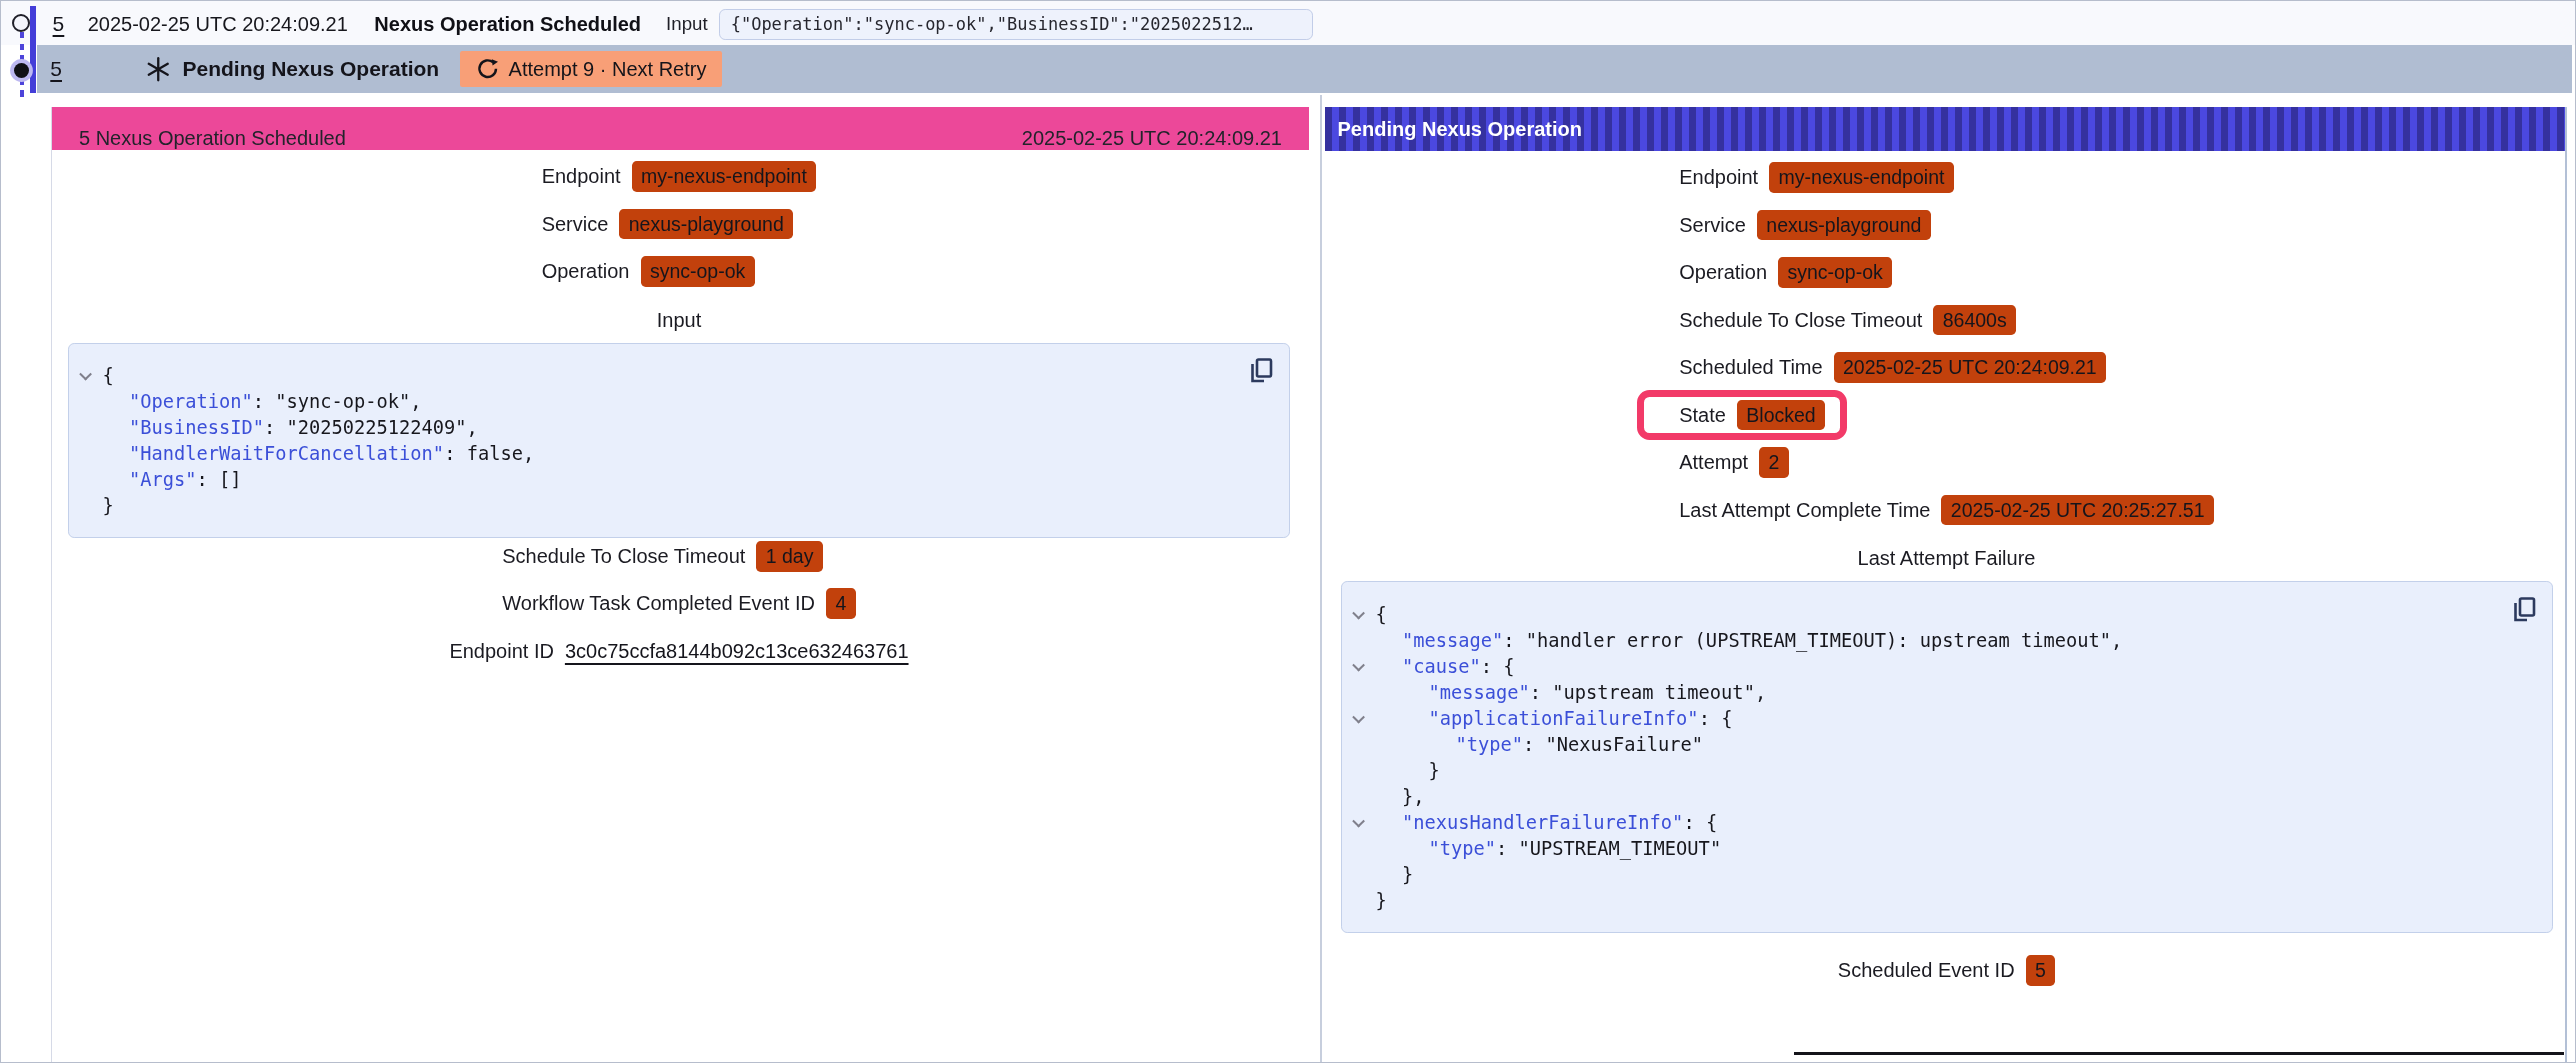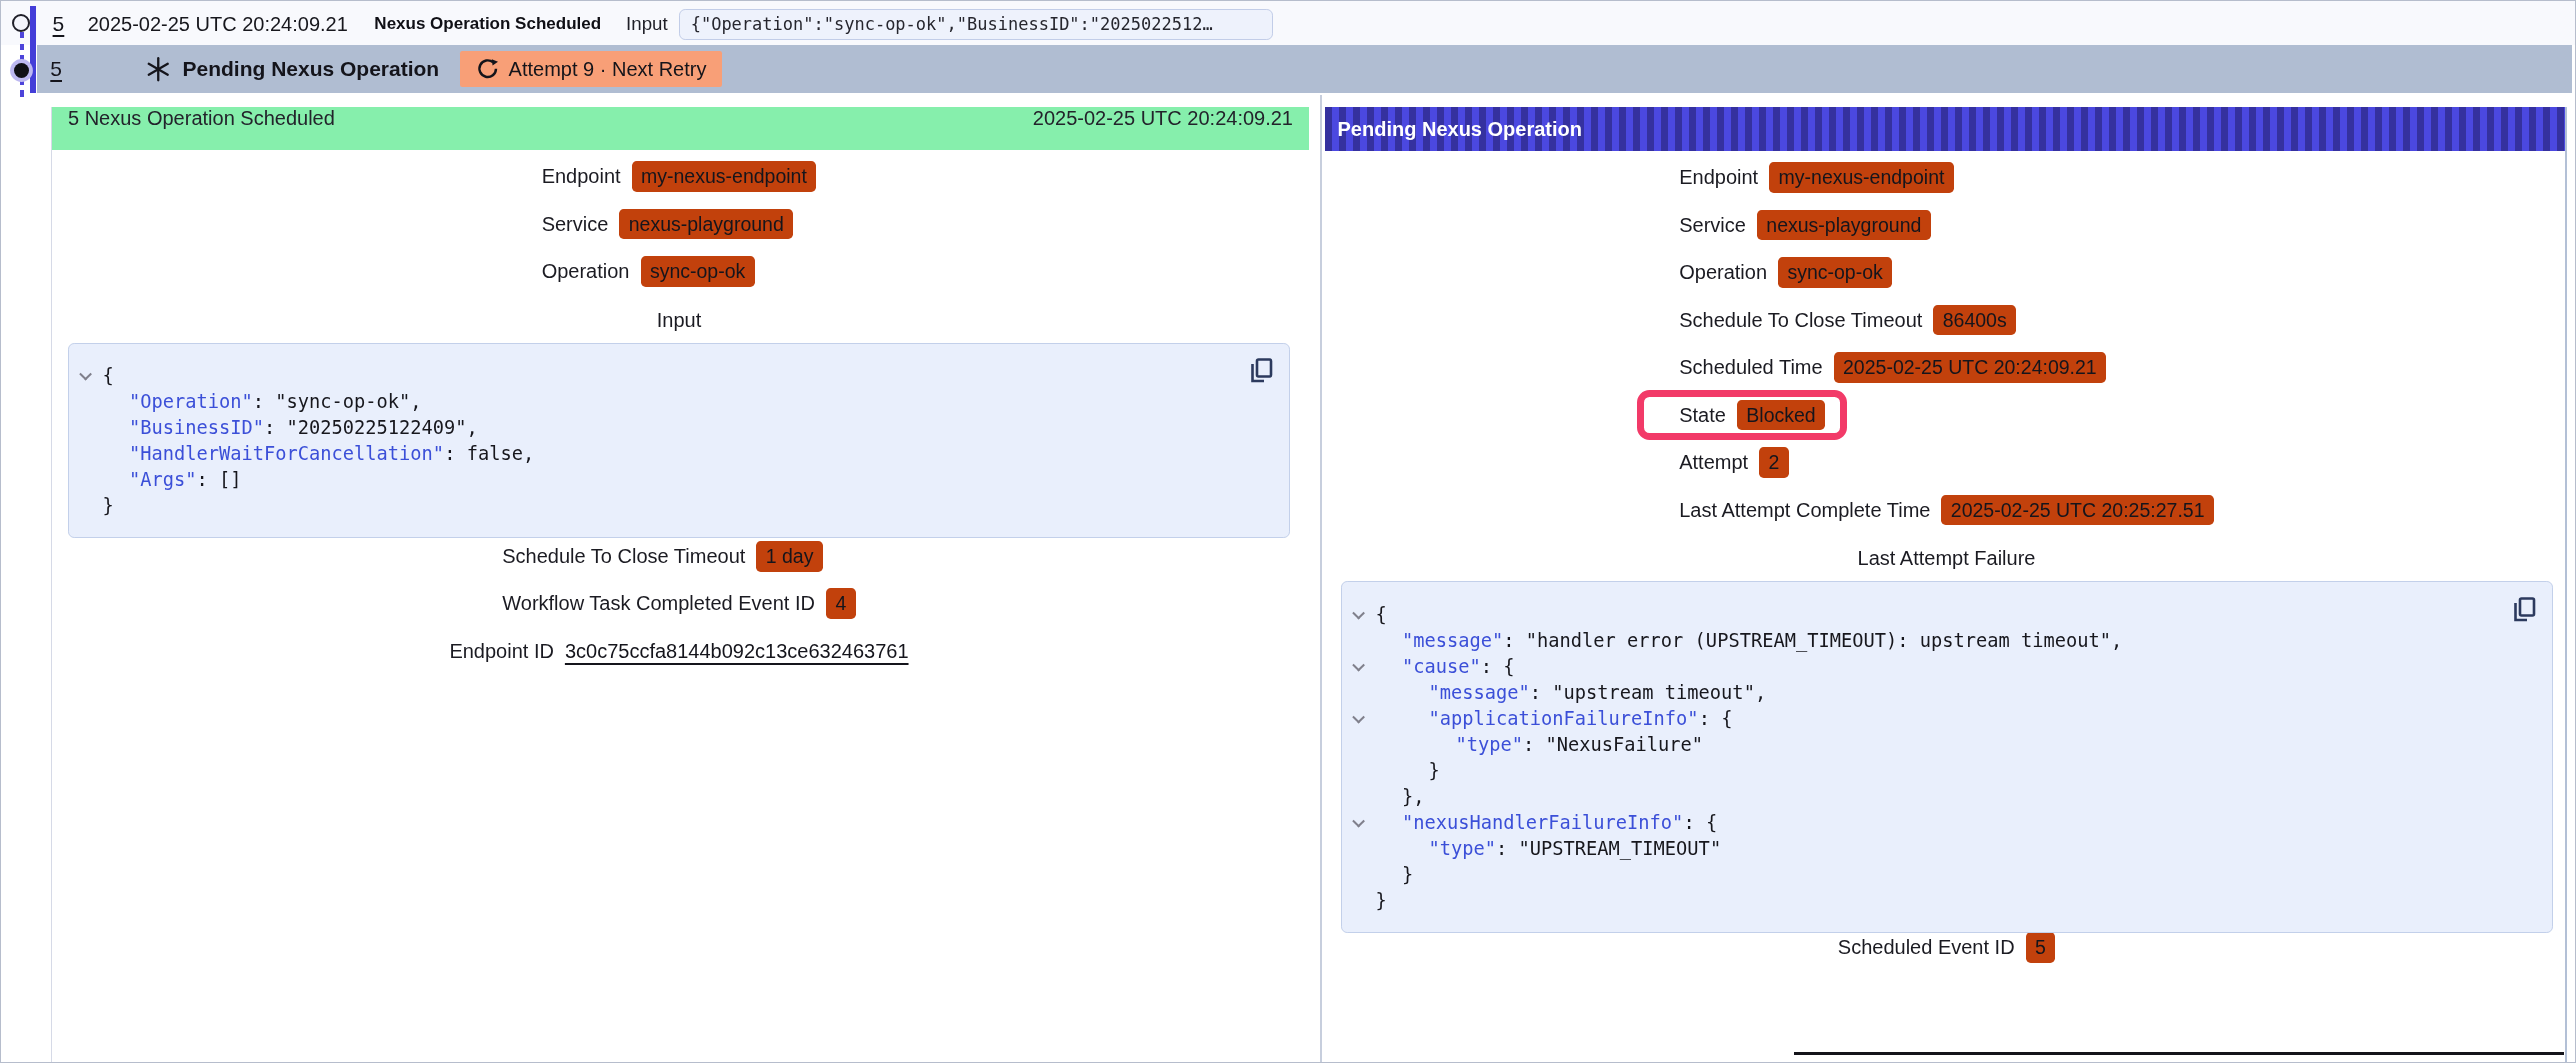--- a/index.html
+++ b/index.html
@@ -9,21 +9,21 @@
     border:1.6px solid #b6bdcc;overflow:hidden;
     font-family:"Liberation Sans", sans-serif;color:#1b1b22;
   }
   
   .topbg{position:absolute;left:0;top:0;right:0;height:44px;background:#f8f9fd;}
   .row1{position:absolute;left:36px;top:1.6px;right:3.1px;height:43px;display:flex;align-items:center;background:#f8f9fd;cursor:pointer;}
   .row2{position:absolute;left:36px;top:44px;right:3.1px;height:48px;display:flex;align-items:center;background:#b0bdd2;cursor:pointer;}
   .evlink{font-size:21px;font-weight:500;color:#15151c;text-decoration:underline;text-underline-offset:3.9px;text-decoration-thickness:1.6px;}
   .row1 .evlink{margin-left:15.6px;}
   .row1 .ts{margin-left:23.4px;font-size:20px;color:#17171d;}
-  .row1 .ttl{margin-left:26.5px;font-size:17px;font-weight:700;color:#101016;}
+  .row1 .ttl{margin-left:26.5px;font-size:20px;font-weight:700;color:#101016;}
   .row1 .inlbl{margin-left:25px;font-size:18.7px;color:#1f1f27;}
   .pill{
     margin-left:11px;width:594px;height:31px;line-height:28px;border:1.6px solid #c2cde8;border-radius:6.2px;
     background:#eef2fc;padding:0 11px;font-family:"DejaVu Sans Mono",monospace;font-size:17px;color:#26262e;
     white-space:nowrap;overflow:hidden;
   }
   .row2 .evlink{margin-left:13.3px;}
   .row2 .ast{margin-left:83px;display:flex;align-items:center;}
   .row2 .ttl{margin-left:11px;font-size:21px;font-weight:700;color:#14141b;}
   .retry-badge{
@@ -35,21 +35,21 @@
   .t-dash{position:absolute;left:18.7px;top:31px;width:3.9px;height:69px;background:repeating-linear-gradient(180deg,#4d44da 0 6.2px,rgba(0,0,0,0) 6.2px 11.7px);z-index:2;}
   .t-circle{position:absolute;left:11px;top:12.5px;width:18px;height:18px;border:2.3px solid #1f1f28;border-radius:50%;background:#f4f5fb;z-index:4;}
   .t-dot{position:absolute;left:13.3px;top:62px;width:15px;height:15px;border-radius:50%;background:#101016;box-shadow:0 0 0 3.9px #bdb8f1;z-index:4;}
   
   .divider{position:absolute;left:1319px;top:94px;bottom:0;width:1.6px;background:#c7cedd;}
   .redge{position:absolute;left:2564px;top:106px;bottom:0;width:1.6px;background:#b3c0d6;}
   .blackline{position:absolute;left:1793px;top:1051px;width:770px;height:3.1px;background:#14141a;}
   .panel{position:absolute;top:106px;bottom:0;}
   .panelL{left:50px;width:1258px;border-left:1.6px solid #d6dae7;}
   .panelR{left:1324px;width:1240px;}
-  .phead{height:43px;background:#86efac;display:flex;justify-content:space-between;align-items:flex-start;padding:0 16px;font-size:20px;color:#23232b;}
+  .phead{height:43px;background:#ec4899;display:flex;justify-content:space-between;align-items:flex-end;padding:0 27px;font-size:20px;color:#23232b;}
   .phead-pending{
     height:44px;display:flex;align-items:center;padding-left:12.5px;font-size:20px;font-weight:600;color:#ffffff;
     background:repeating-linear-gradient(90deg,#35319f 0 7px,#4b48e0 7px 14px);
   }
   .pbody{display:flex;flex-direction:column;align-items:center;padding:12.5px 18.7px 0 15.6px;}
   .panelR .pbody{padding-right:12.5px;}
   .field-row{display:inline-flex;align-items:center;margin-top:19.5px;height:28px;}
   .field-row:first-child{margin-top:0;}
   .flabel{font-size:20px;color:#1b1b22;white-space:nowrap;}
   .fbadge{margin-left:11px;background:#c2410c;border-radius:4.7px;padding:3.9px 9.4px;font-size:19.5px;color:#15151c;white-space:nowrap;}
@@ -284,21 +284,21 @@
           </div>
           <div class="code-line">
             <span class="gutter"></span>
             <span style="padding-left: 26.5px; white-space: pre;"><span class="tok-plain">}</span></span>
           </div>
           <div class="code-line">
             <span class="gutter"></span>
             <span style="padding-left: 0px; white-space: pre;"><span class="tok-plain">}</span></span>
           </div>
         </div>
-      <div id="rf-bottom" style="display:flex;flex-direction:column;align-items:flex-start;margin-top:1px;">
+      <div id="rf-bottom" style="display:flex;flex-direction:column;align-items:flex-start;margin-top:24px;">
           <div class="field-row">
             <span class="flabel">Scheduled Event ID</span>
             <span class="fbadge">5</span>
           </div>
         </div>
     </div>
   </section>
 
   <div class="blackline"></div>
 </div>

